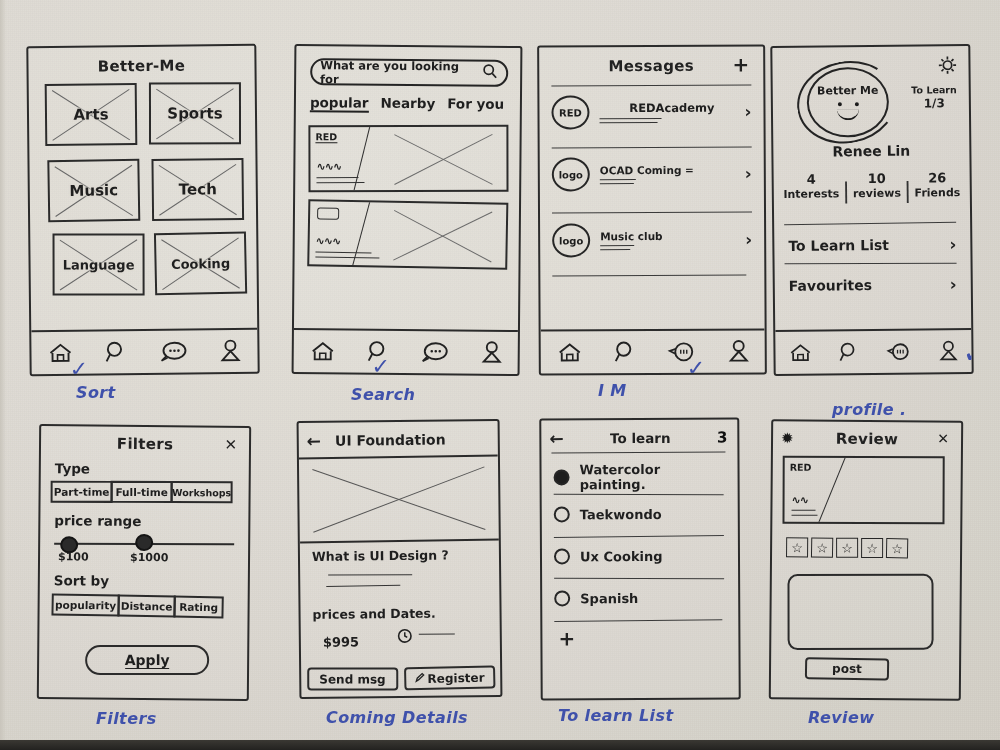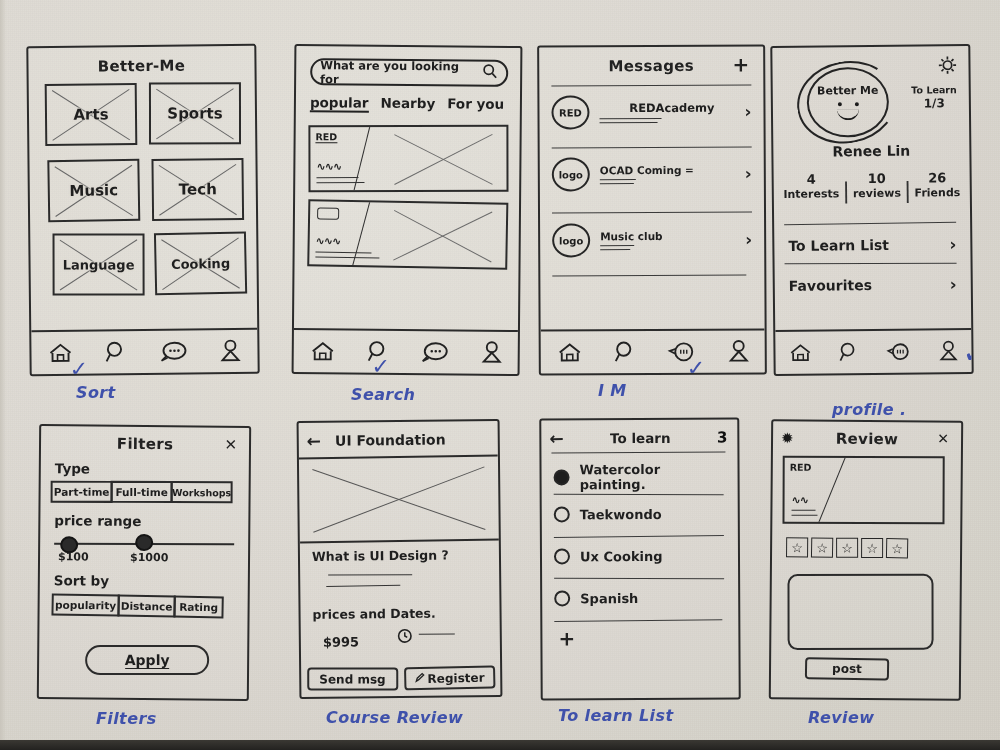--- a/index.html
+++ b/index.html
@@ -536,21 +536,21 @@
       <div class="boxbtn rot-1" style="flex:1;height:23px;gap:2px;">
         <span>
           <svg width="11" height="11" viewBox="0 0 11 11">
               <path d="M2 9 L3 6 L8 1.5 L9.5 3 L4.5 7.5 Z" fill="none" stroke="#222" stroke-width="1.3"></path>
             </svg>
         </span>
         <span>Register</span>
       </div>
     </div>
   </div>
-  <div class="caption" style="left:28px;top:288px;">Course Review</div>
+  <div class="caption" style="left:28px;top:288px;">Coming Details</div>
 </div>
 
 <div class="frame" style="left:540px;top:418px;width:200px;height:282px;">
   <div class="phone rot-3" style="width:200px;height:282px;">
     <div style="position:absolute;left:8px;top:8px;right:10px;display:flex;align-items:center;">
       <span class="backarrow">←</span>
       <span style="flex:1;text-align:center;font-size:13.5px;font-weight:600;color:#1f1f1f;">To learn</span>
       <span style="font-size:15px;font-weight:700;color:#111;">3</span>
     </div>
     <div class="hline thin" style="position:absolute;left:10px;right:12px;top:32px;"></div>

